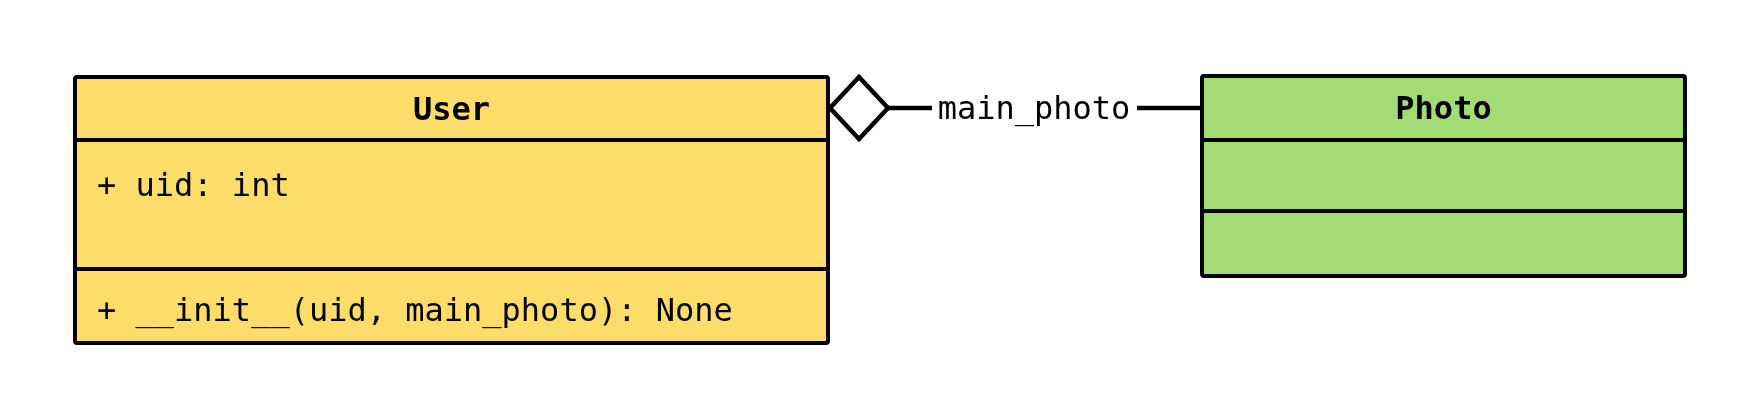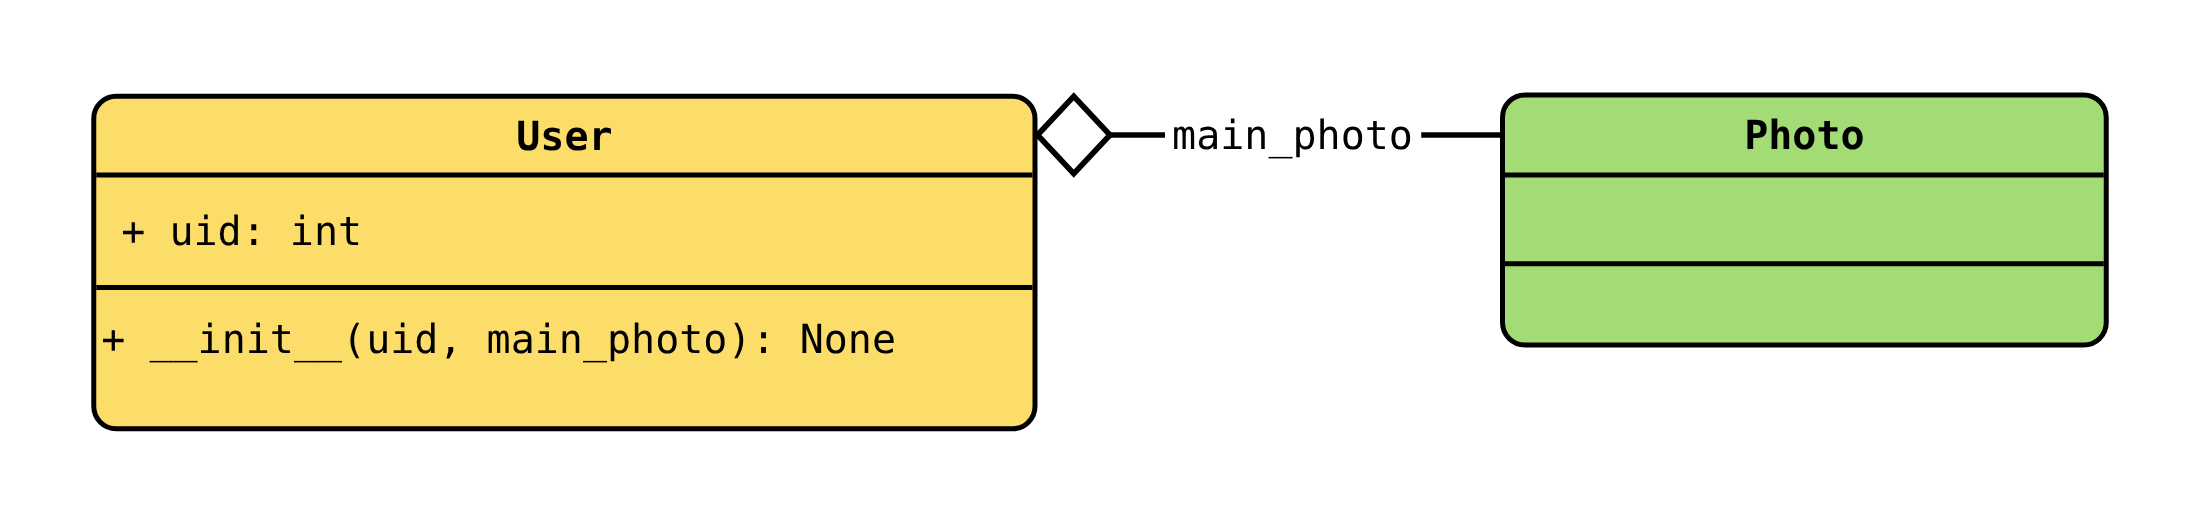--- a/index.html
+++ b/index.html
@@ -13,21 +13,21 @@
     height: 420px;
     background: #ffffff;
     font-family: "DejaVu Sans Mono", "Liberation Mono", monospace;
     color: #000000;
     overflow: hidden;
   }
   .uml-class {
     position: absolute;
     box-sizing: border-box;
     border: 4px solid #000000;
-    border-radius: 20px;
+    border-radius: 4px;
     display: flex;
     flex-direction: column;
   }
   .uml-class .title {
     display: flex;
     align-items: center;
     justify-content: center;
     font-weight: bold;
     font-size: 32px;
     flex: 0 0 auto;
@@ -43,22 +43,22 @@
     line-height: 34px;
     white-space: pre;
   }
   .uml-class .member-line b { font-weight: bold; }
 
   #user-class {
     left: 73px; top: 75px;
     width: 757px; height: 270px;
   }
   #user-class .title { height: 59px; }
-  #user-class .attributes { height: 90px; padding: 26px 16px 0 20px; }
-  #user-class .methods   { height: 68px;  padding: 22px 0 0 4px; }
+  #user-class .attributes { height: 129px; padding: 26px 16px 0 20px; }
+  #user-class .methods   { height: 68px;  padding: 22px 0 0 20px; }
 
   #photo-class {
     left: 1200px; top: 74px;
     width: 487px; height: 204px;
   }
   #photo-class .title { height: 60px; }
   #photo-class .attributes { height: 71px; }
   #photo-class .methods    { height: 65px; }
 
   .connector-svg {

